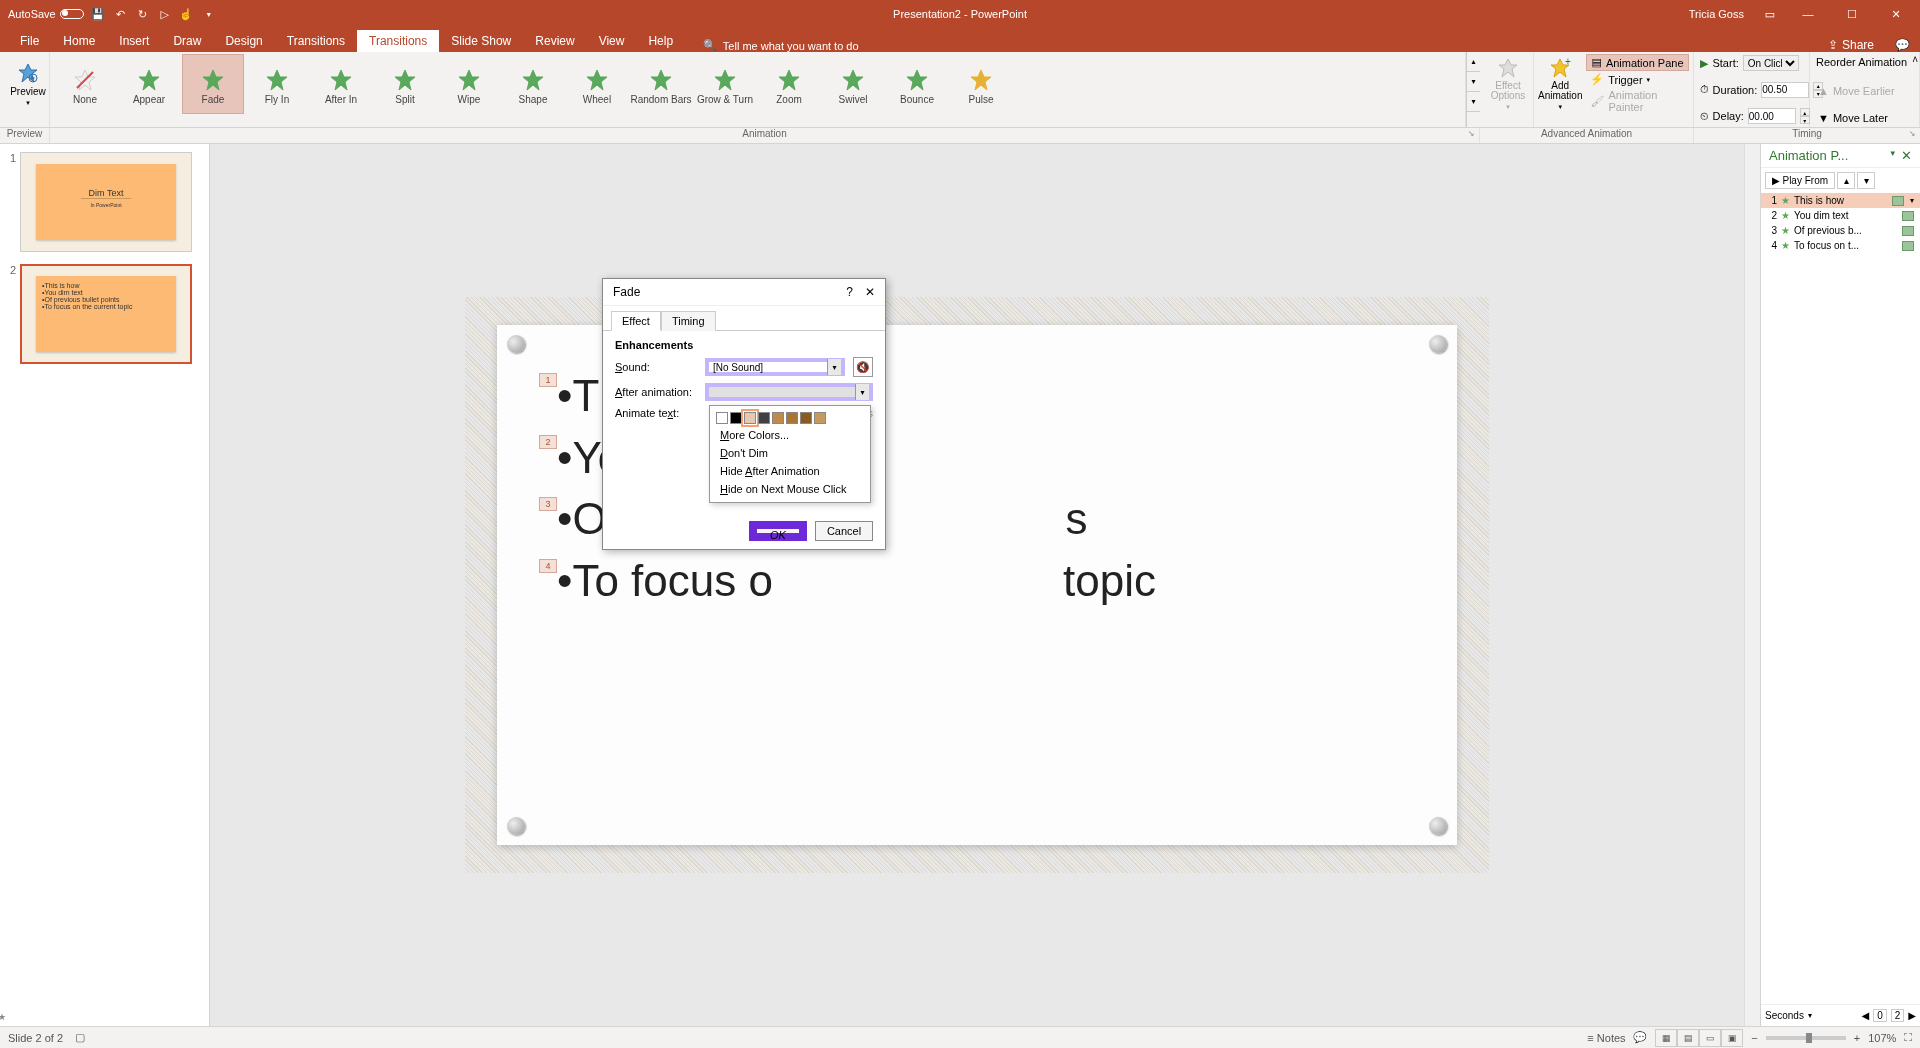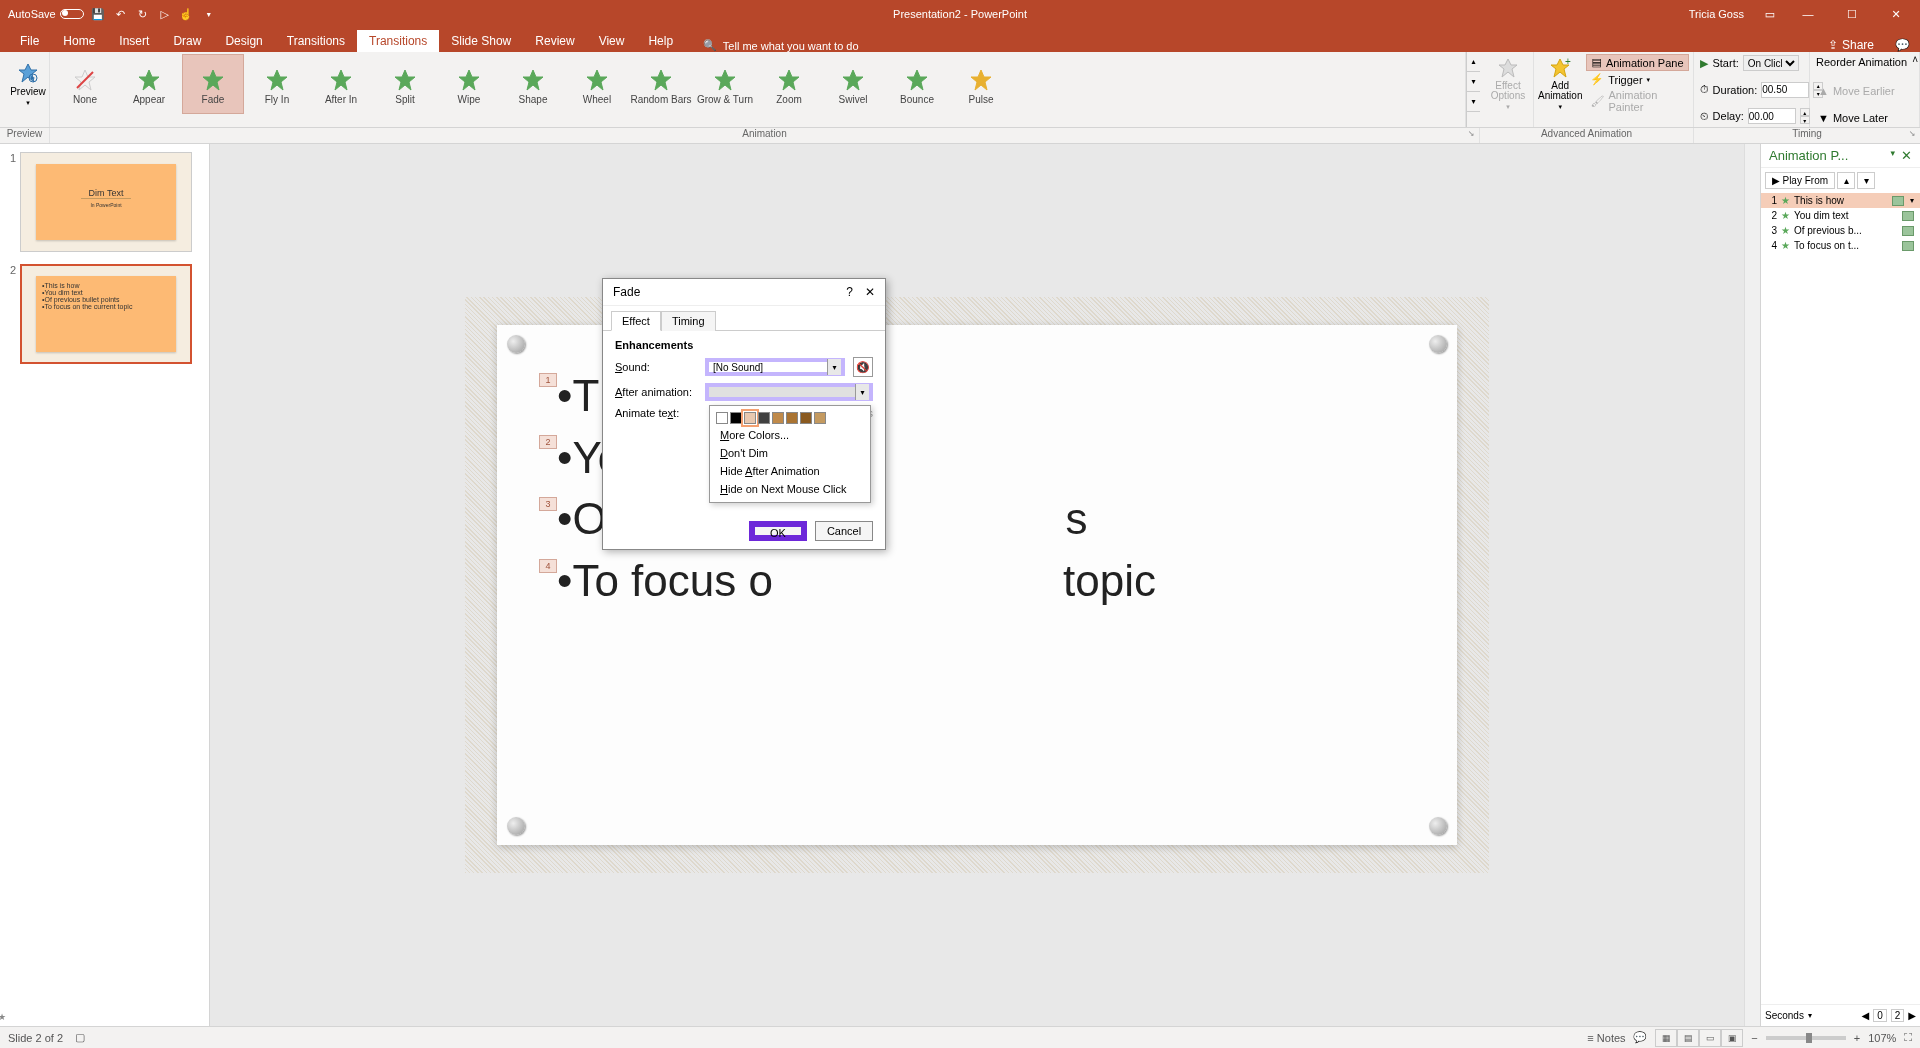--- a/index.html
+++ b/index.html
@@ -98,21 +98,21 @@
 .dlg-label { width: 82px; }
 .dlg-combo { flex: 1; height: 18px; border: 4px solid #c4b5fd; display: flex; align-items: center; padding: 0 4px; font-size: 10px; position: relative; background: #fff; }
 .dlg-combo-arrow { margin-left: auto; font-size: 8px; background: #e8e8e8; width: 14px; height: 16px; display: flex; align-items: center; justify-content: center; border-left: 1px solid #999; margin-right: -4px; }
 .color-dropdown { position: absolute; top: 18px; left: 0; right: -2px; background: #fff; border: 1px solid #999; padding: 4px; z-index: 10; box-shadow: 2px 2px 6px rgba(0,0,0,0.2); }
 .color-row { display: flex; gap: 2px; padding: 2px; }
 .color-sw { width: 12px; height: 12px; border: 1px solid #888; cursor: pointer; }
 .color-sw.sel { outline: 2px solid #f4a070; outline-offset: 1px; }
 .dd-item { padding: 3px 6px; font-size: 11px; cursor: pointer; }
 .dialog-buttons { display: flex; justify-content: flex-end; gap: 8px; padding: 8px 12px; }
 .dlg-btn { width: 58px; height: 20px; font-size: 11px; border: 1px solid #888; background: #f5f5f5; cursor: pointer; }
-.dlg-btn.primary { border: 6px solid #6d28d9; }
+.dlg-btn.primary { border: 8px solid #6d28d9; font-style: italic; }
 
 .underline-first::first-letter { text-decoration: underline; }
 </style>
 </head>
 <body>
 
 <div class="titlebar">
   <div class="titlebar-left">
     <div class="autosave">
       <span>AutoSave</span>

